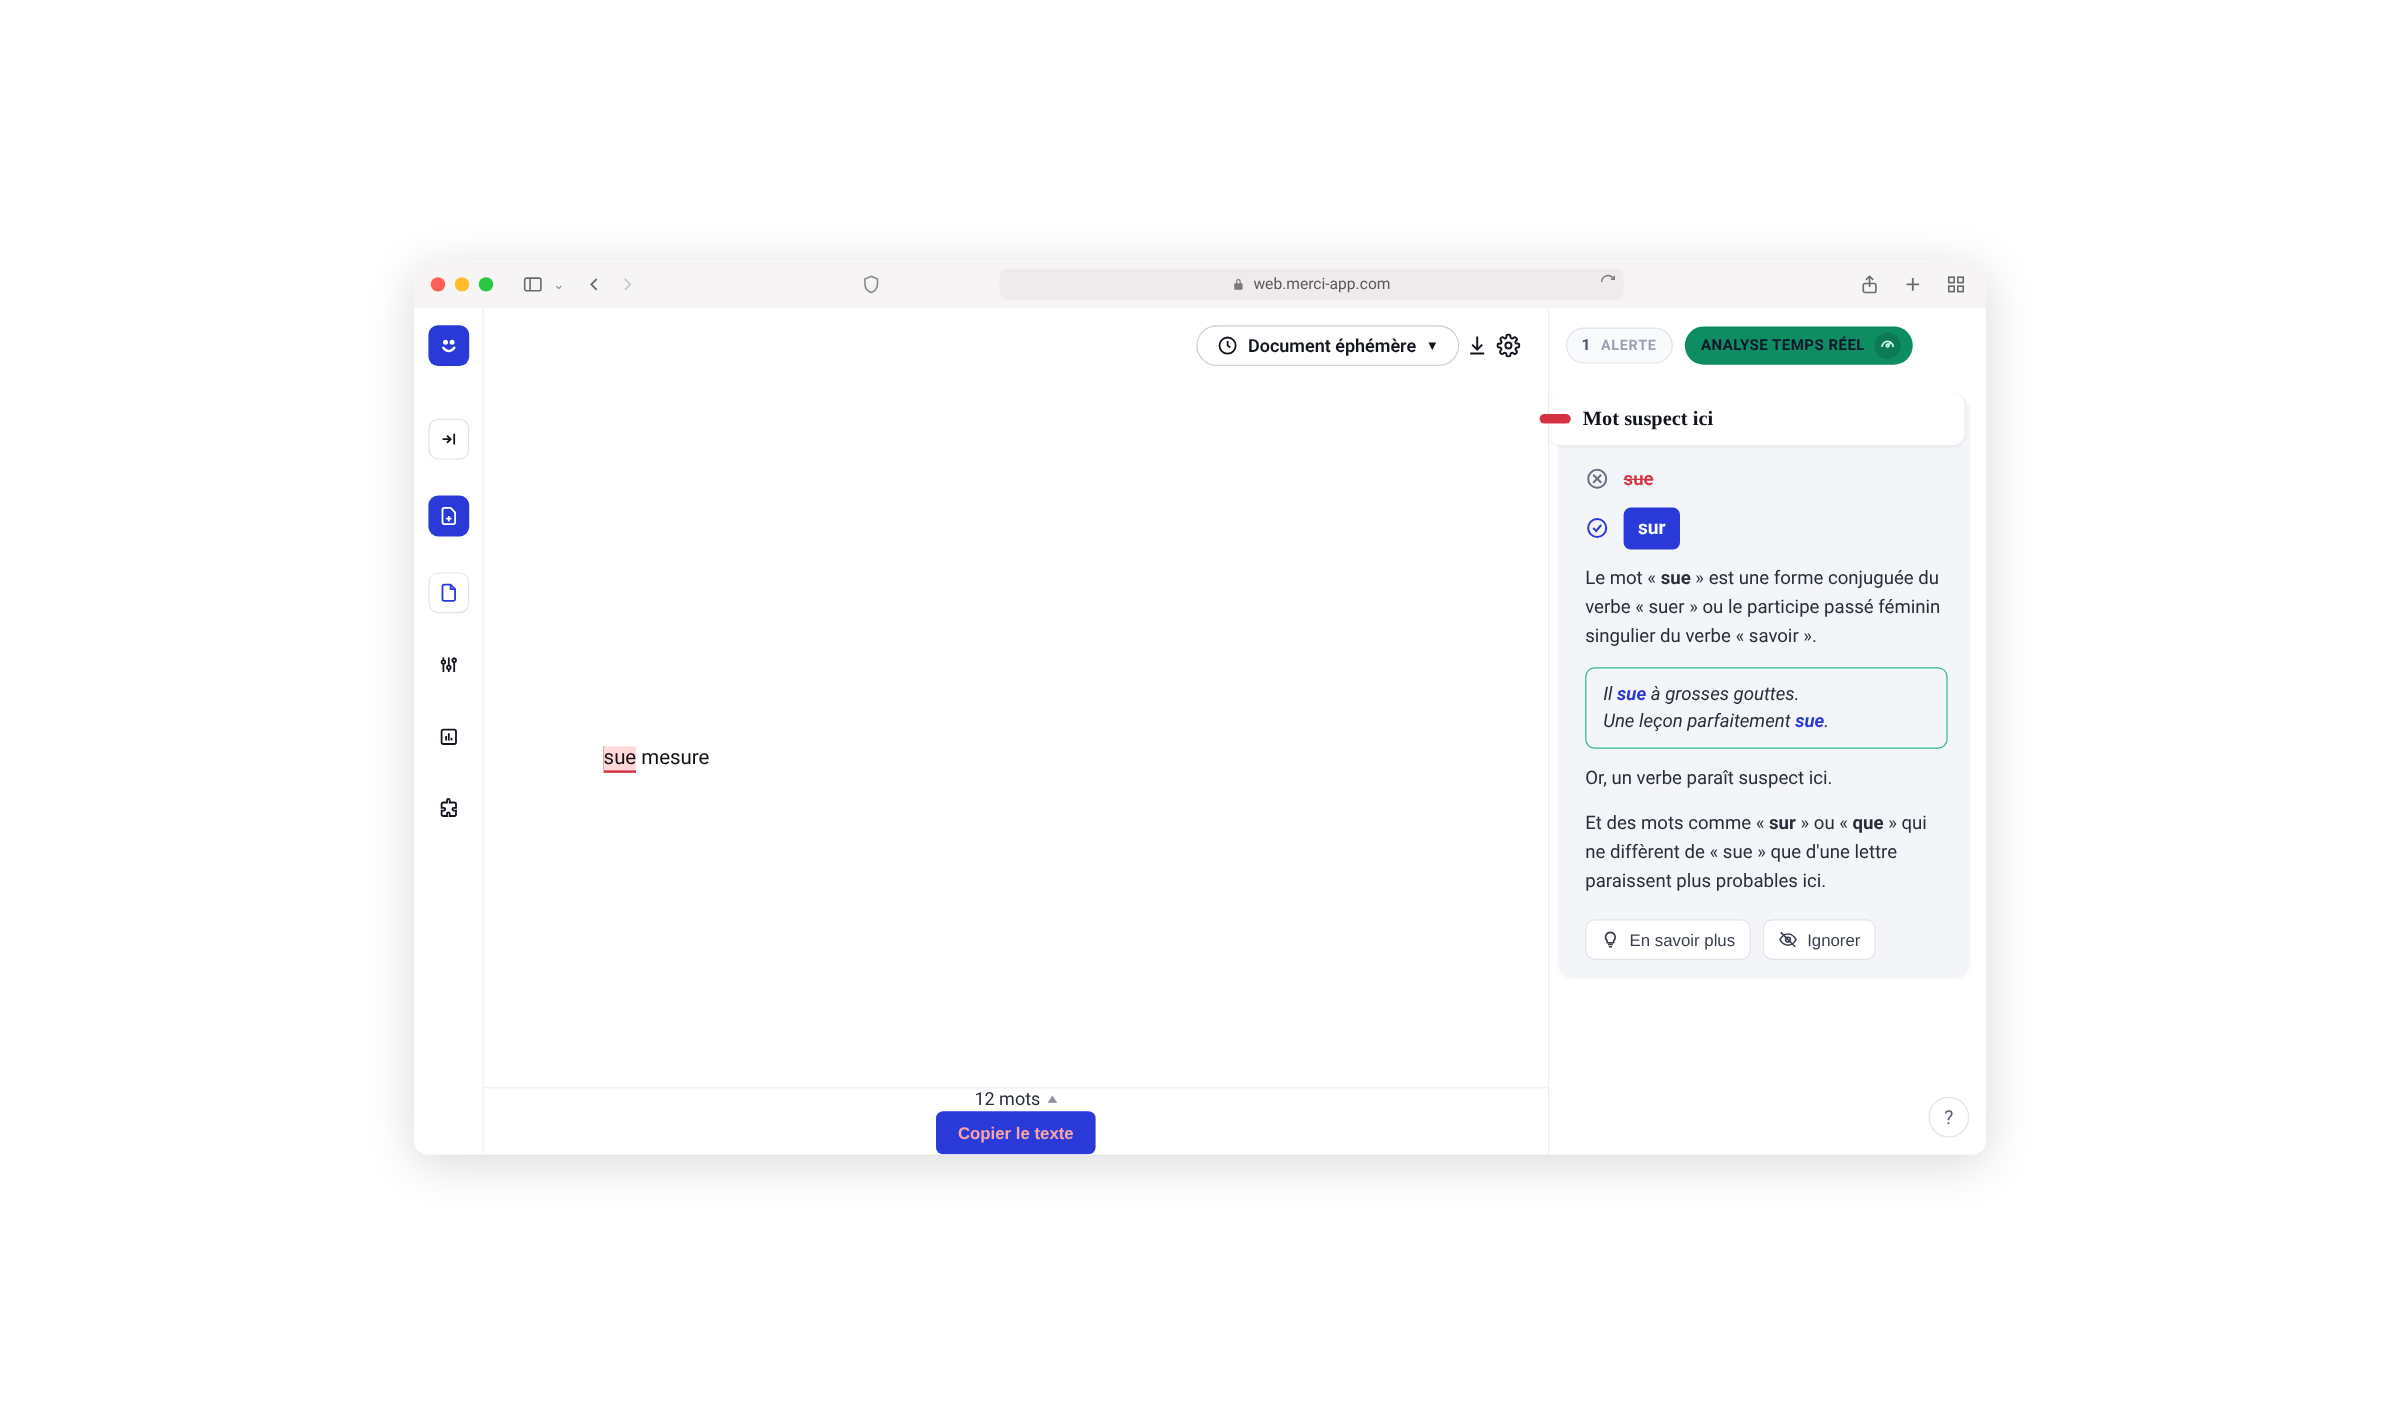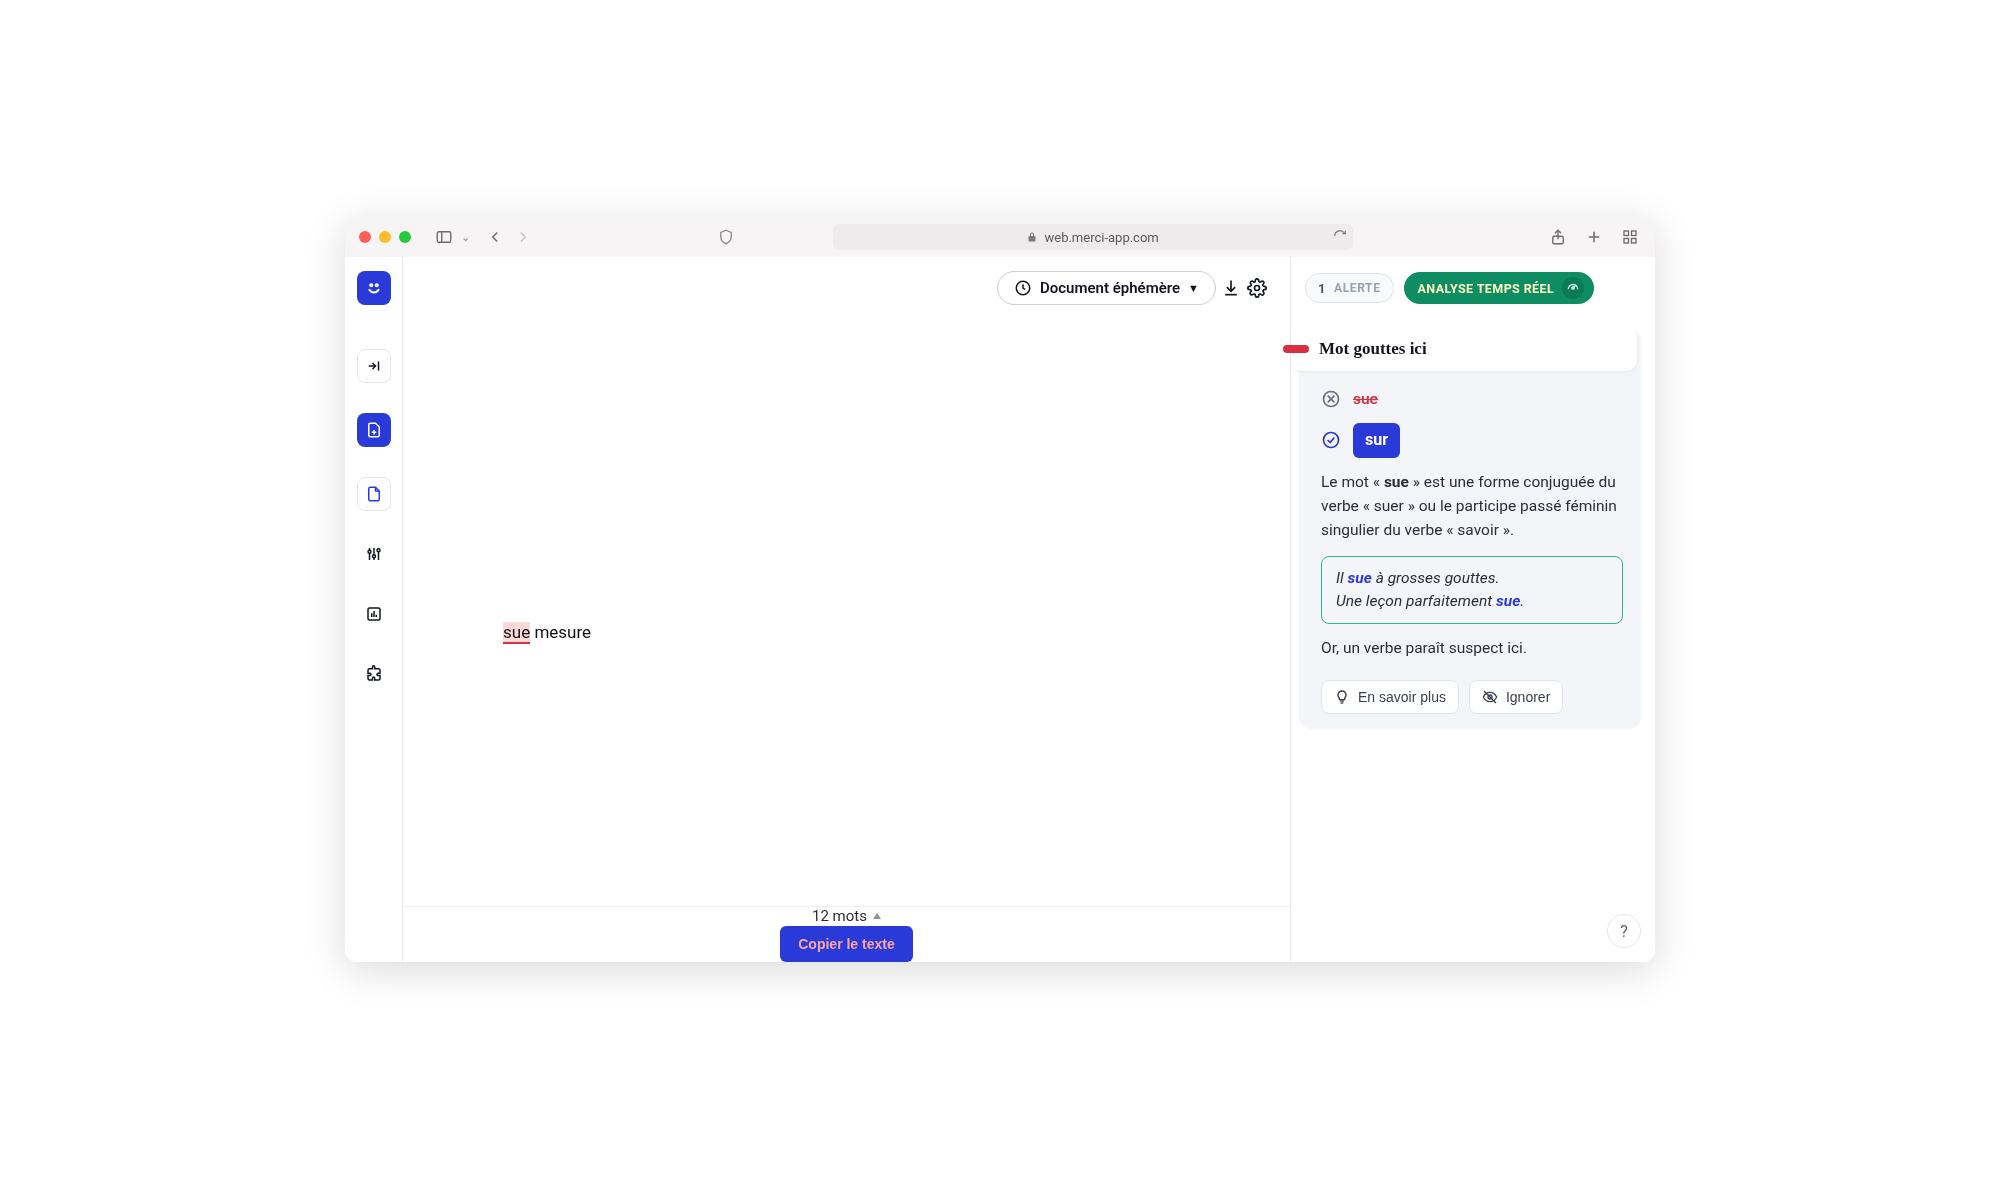--- a/index.html
+++ b/index.html
@@ -195,21 +195,21 @@
     font-weight:700;
     letter-spacing:0.6px;
     color:#9aa1b2;
   }
   .alert-chip .count{
     color:#4b5165;
     font-size:13px;
   }
   .rt-chip{
     background:#0f8d62;
-    color:#fef9c3;
+    color:#0f172a;
     border-radius:18px;
     height:32px;
     padding:0 10px 0 14px;
     display:flex;align-items:center;gap:8px;
     font-size:12.5px;font-weight:700;letter-spacing:0.4px;
     cursor:pointer;
   }
   .rt-chip .badge{
     width:22px;height:22px;border-radius:50%;
     background:#0c7a54;
@@ -465,21 +465,21 @@
                 <path d="M4 14a8 8 0 0116 0"></path>
                 <line x1="12" y1="12" x2="17" y2="7"></line>
               </svg>
           </span>
         </div>
       </div>
 
       <div class="card">
         <div class="card-head">
           <span class="pill-red"></span>
-          <span class="card-title">Mot gouttes ici</span>
+          <span class="card-title">Mot suspect ici</span>
         </div>
         <div class="card-body">
           <div class="row">
             <svg viewBox="0 0 24 24" fill="none" stroke="#6b7080" stroke-width="2">
                 <circle cx="12" cy="12" r="9"></circle>
                 <line x1="8" y1="8" x2="16" y2="16"></line>
                 <line x1="16" y1="8" x2="8" y2="16"></line>
               </svg>
             <span class="bad-word">sue</span>
           </div>
@@ -495,20 +495,23 @@
           </p>
           <div class="example-box">
             <div>
               <span>Il </span><span class="hl">sue</span><span> à grosses gouttes.</span>
             </div>
             <div>
               <span>Une leçon parfaitement </span><span class="hl">sue</span><span>.</span>
             </div>
           </div>
           <p class="expl">Or, un verbe paraît suspect ici.</p>
+          <p class="expl" style="margin-top:14px;">
+            <span>Et des mots comme « </span><b>sur</b><span> » ou « </span><b>que</b><span> » qui ne diffèrent de « sue » que d'une lettre paraissent plus probables ici.</span>
+          </p>
         </div>
         <div class="card-actions">
           <button class="ghost-btn">
             <svg width="16" height="16" viewBox="0 0 24 24" fill="none" stroke="#3a3f4d" stroke-width="2">
                 <path d="M9 18h6"></path>
                 <path d="M10 21h4"></path>
                 <path d="M12 3a6 6 0 00-4 10.5V16h8v-2.5A6 6 0 0012 3z"></path>
               </svg>
             <span>En savoir plus</span>
           </button>

